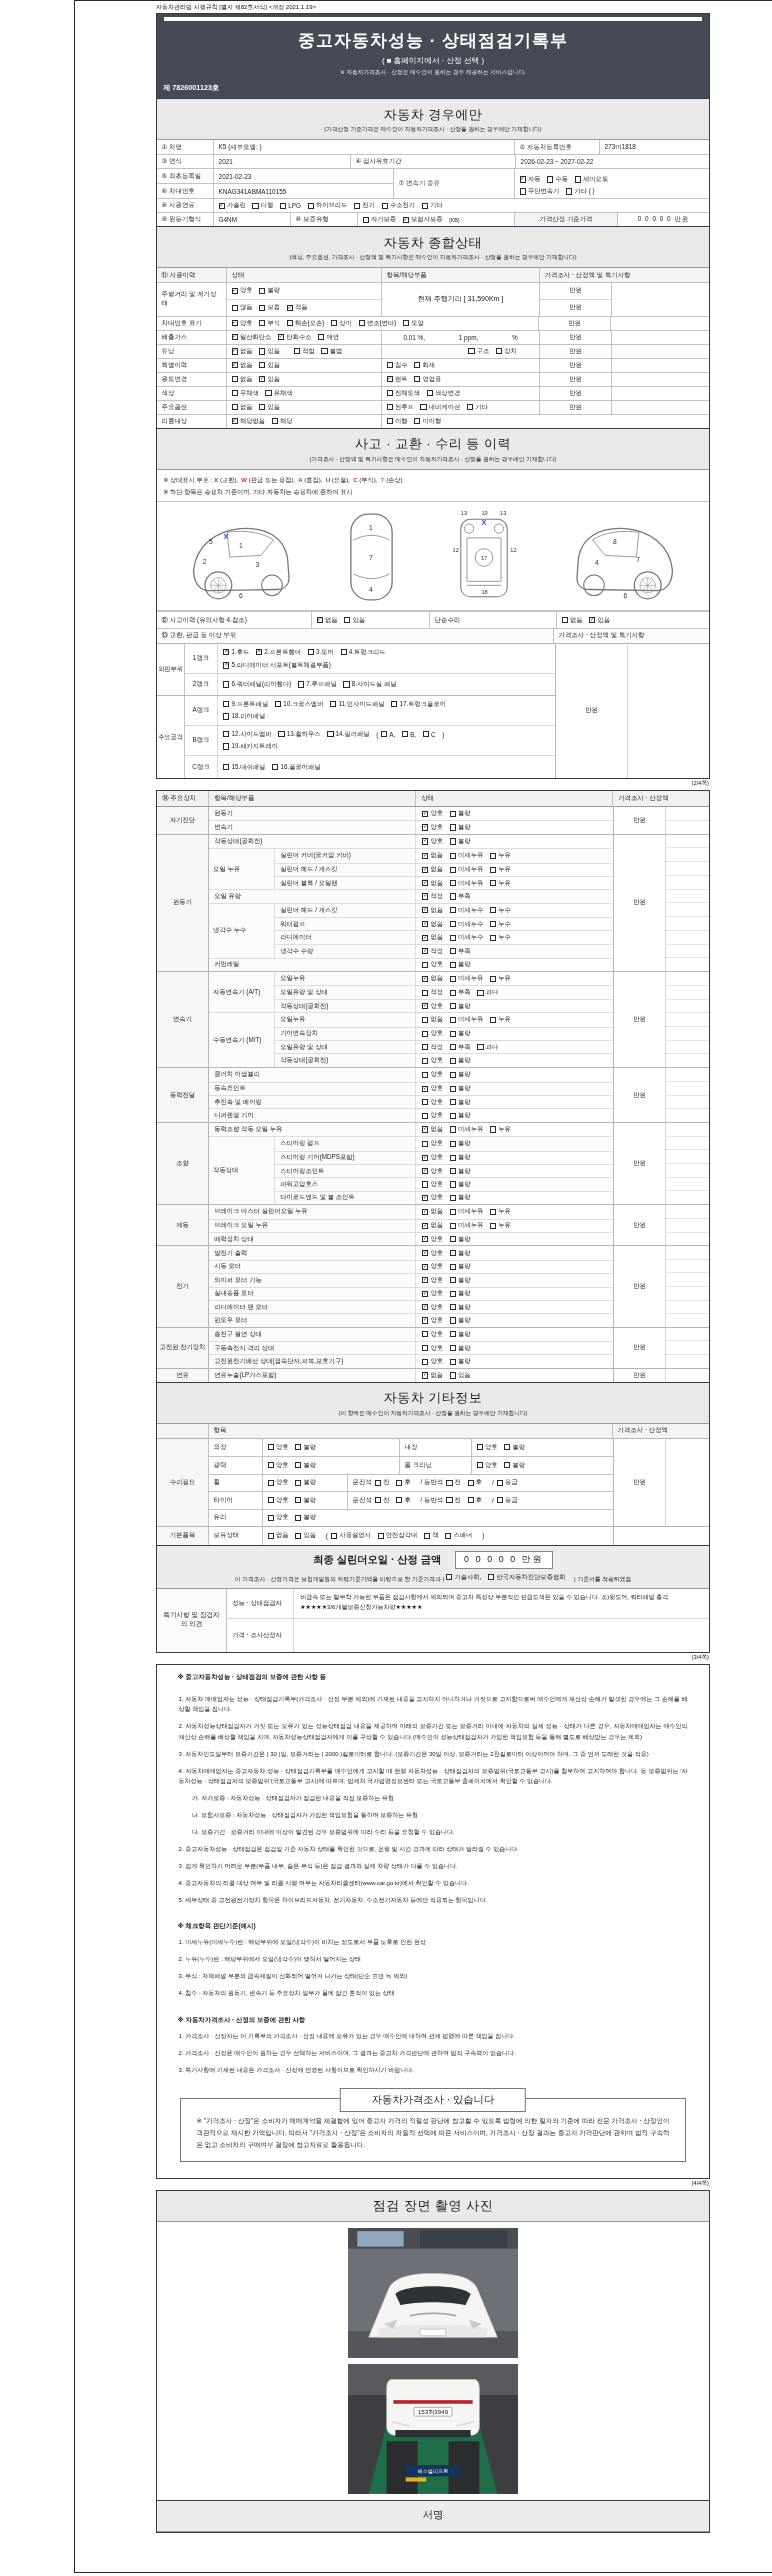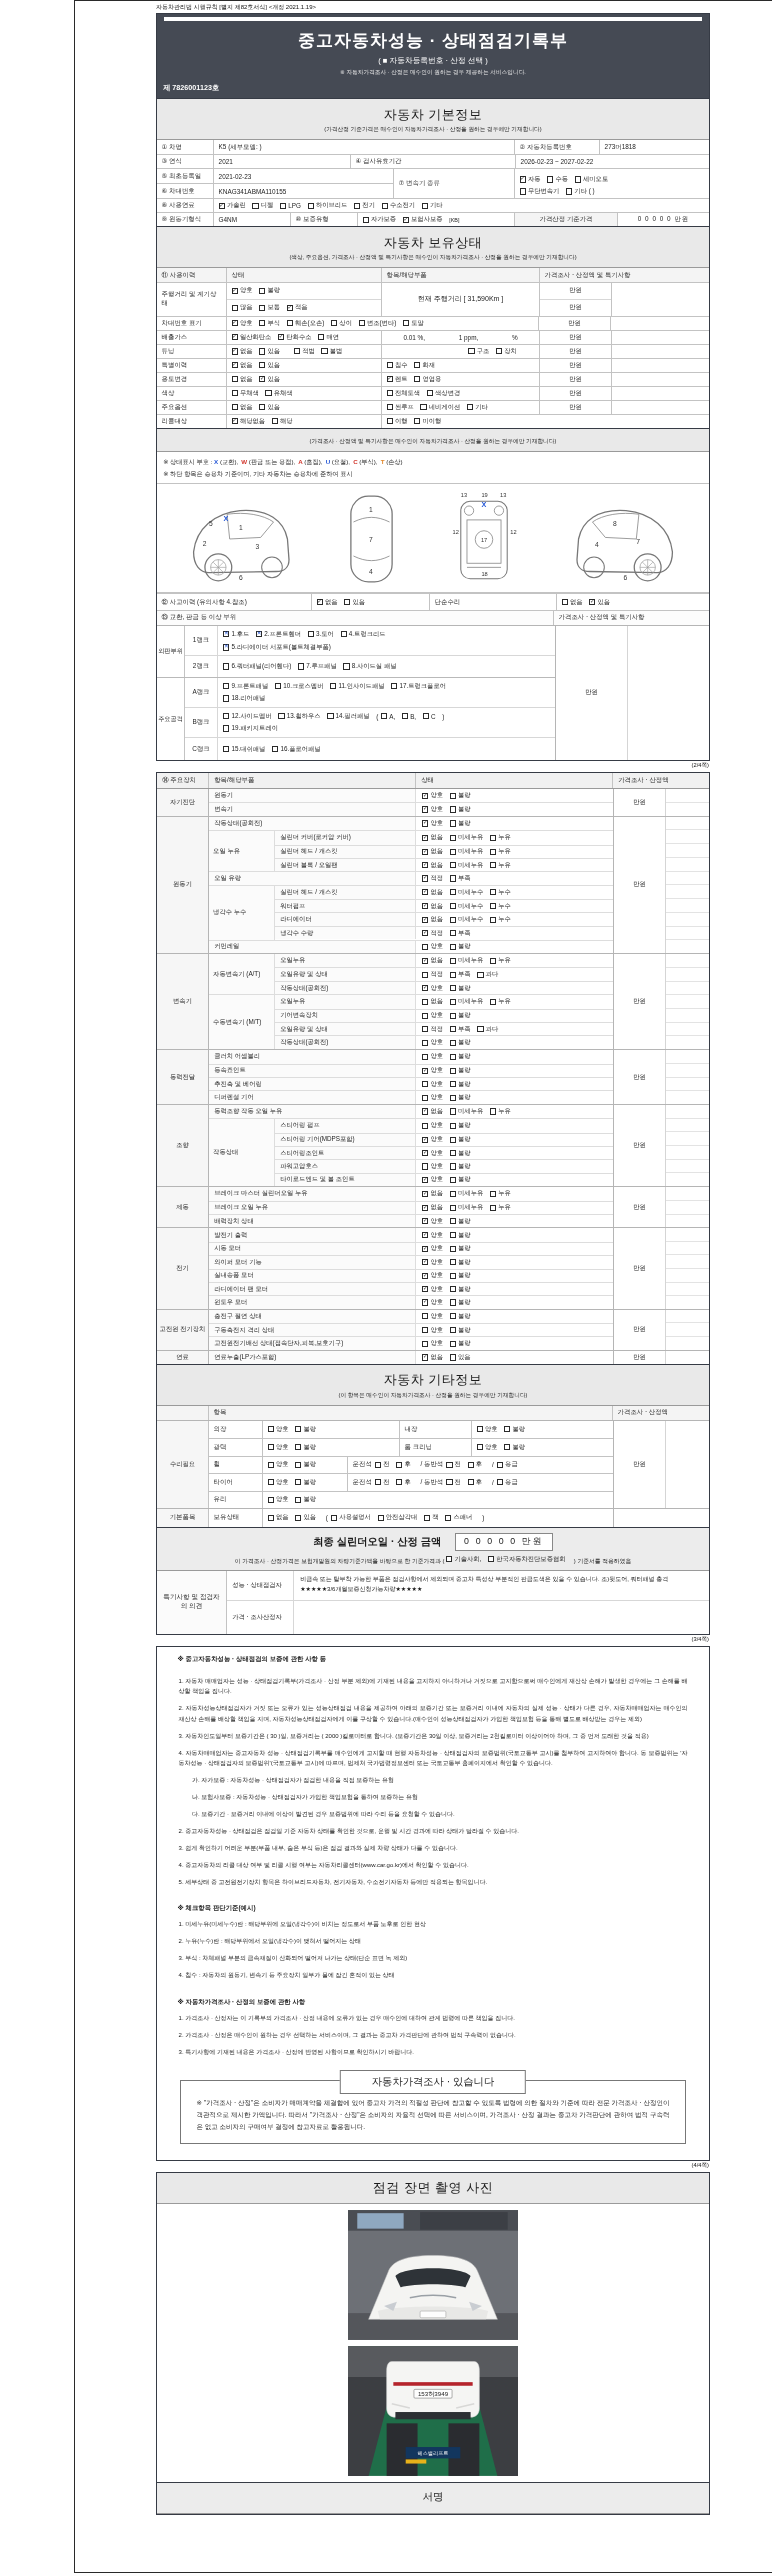--- a/index.html
+++ b/index.html
@@ -83,27 +83,27 @@
     <span>자동차관리법 시행규칙 [별지 제82호서식] &lt;개정 2021.1.19&gt;</span>
     <span>(1/4쪽)</span>
   </div>
 
   <div class="content">
 
     <div class="sect">
       <div class="tband">
         <div class="strip"></div>
         <h1>중고자동차성능 · 상태점검기록부</h1>
-        <div class="sub">( ■ 자동차등록번호 · 산정 선택 )</div>
+        <div class="sub">( ■ 홈페이지에서 · 산정 선택 )</div>
         <div class="note">※ 자동차가격조사 · 산정은 매수인이 원하는 경우 제공하는 서비스입니다.</div>
         <div class="docno">제 7826001123호</div>
       </div>
 
       <div class="shead">
-        <div class="t">자동차 기본정보</div>
+        <div class="t">자동차 경우에만</div>
         <div class="s">(가격산정 기준가격은 매수인이 자동차가격조사 · 산정을 원하는 경우에만 기재합니다)</div>
       </div>
       <div>
         <div class="tr first">
           <div class="td lbl" style="width:57px">① 차명</div>
           <div class="td" style="width:301px">K5 (세부모델: )</div>
           <div class="td lbl" style="width:85px">② 자동차등록번호</div>
           <div class="td last" style="flex:1">273머1818</div>
         </div>
         <div class="tr">
@@ -202,21 +202,21 @@
                   </span>
                 </span></span>
               <span style="font-size:5.4px">[KB]</span>
           </div>
           <div class="td lbl c" style="width:103px;background:#f4f4f4">가격산정 기준가격</div>
           <div class="td last c" style="flex:1;letter-spacing:1px">0 0 0 0 0 만원</div>
         </div>
       </div>
 
       <div class="shead">
-        <div class="t">자동차 보유상태</div>
+        <div class="t">자동차 종합상태</div>
         <div class="s">(색상, 주요옵션, 가격조사 · 산정액 및 특기사항은 매수인이 자동차가격조사 · 산정을 원하는 경우에만 기재합니다)</div>
       </div>
       <div>
         <div class="tr first" style="background:#f4f4f4;min-height:13.4px">
           <div class="td lbl" style="width:70px">⑪ 사용이력</div>
           <div class="td" style="width:155px">상태</div>
           <div class="td" style="width:158px">항목/해당부품</div>
           <div class="td last" style="flex:1">가격조사 · 산정액 및 특기사항</div>
         </div>
         <div class="tr" style="min-height:34px">
@@ -499,20 +499,21 @@
                 <span class="cb">
                   <span class="bx"></span>
                   <span>미이행</span>
                 </span>
               </span>
             </div>
         </div>
       </div>
 
       <div class="shead">
+        <div class="t">사고 · 교환 · 수리 등 이력</div>
         <div class="s">(가격조사 · 산정액 및 특기사항은 매수인이 자동차가격조사 · 산정을 원하는 경우에만 기재합니다)</div>
       </div>
       <div style="padding:4.1px 6.2px;border-bottom:0.5px solid #c3c3c3;font-size:6.2px;line-height:1.9">
         <div><span>※ 상태표시 부호 :</span> <span id="legend-codes"><span style="margin-right: 3.1px;"><b style="color: rgb(36, 87, 214);">X </b><span>(교환),</span></span><span style="margin-right: 3.1px;"><b style="color: rgb(210, 52, 42);">W </b><span>(판금 또는 용접),</span></span><span style="margin-right: 3.1px;"><b style="color: rgb(210, 52, 42);">A </b><span>(흠집),</span></span><span style="margin-right: 3.1px;"><b style="color: rgb(36, 87, 214);">U </b><span>(요철),</span></span><span style="margin-right: 3.1px;"><b style="color: rgb(210, 52, 42);">C </b><span>(부식),</span></span><span style="margin-right: 3.1px;"><b style="color: rgb(224, 134, 42);">T </b><span>(손상)</span></span></span></div>
         <div>※ 하단 항목은 승용차 기준이며, 기타 자동차는 승용차에 준하여 표시</div>
       </div>
       <div style="display:flex;justify-content:space-around;align-items:center;padding:5.2px 3.1px 4.1px;border-bottom:0.5px solid #c3c3c3">
 
         <svg width="124" height="98" viewBox="0 0 240 190">
           <path d="M30 120 C35 75 70 45 120 40 C175 36 205 60 212 95 L215 135 C215 150 205 158 190 158 L60 160 C42 160 30 145 30 120 Z" fill="none" stroke="#777" stroke-width="2.5"></path>

